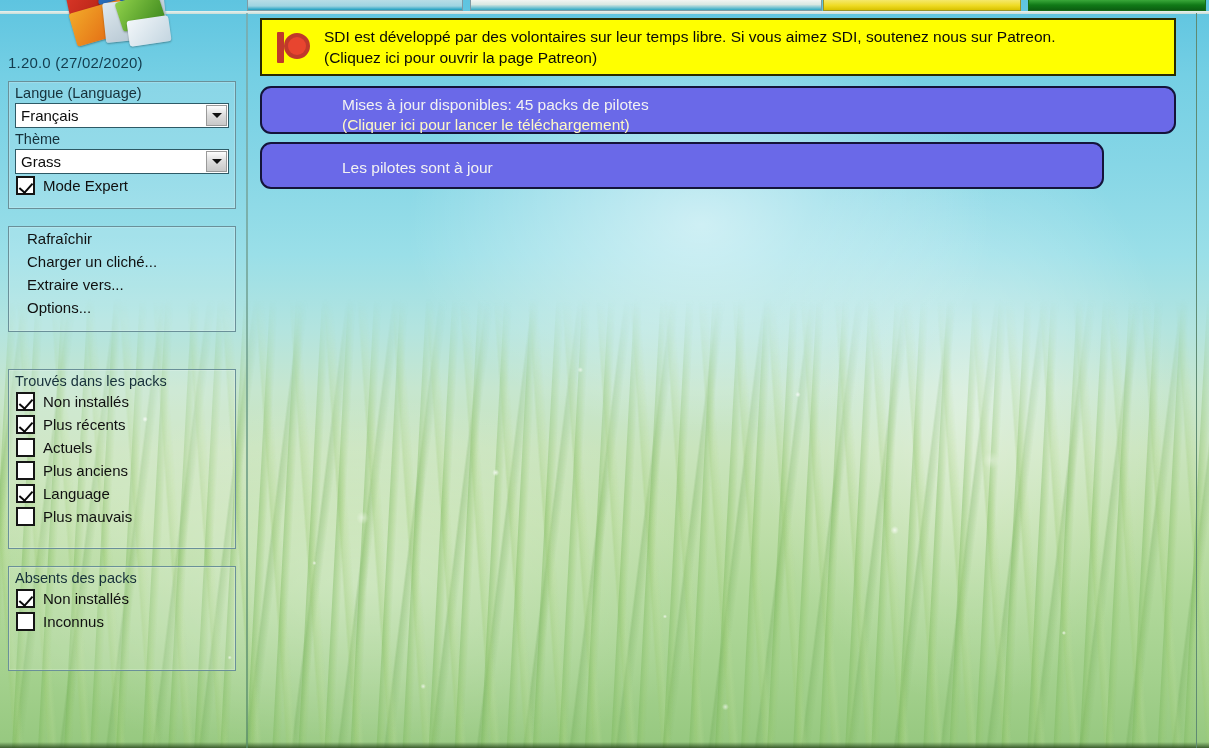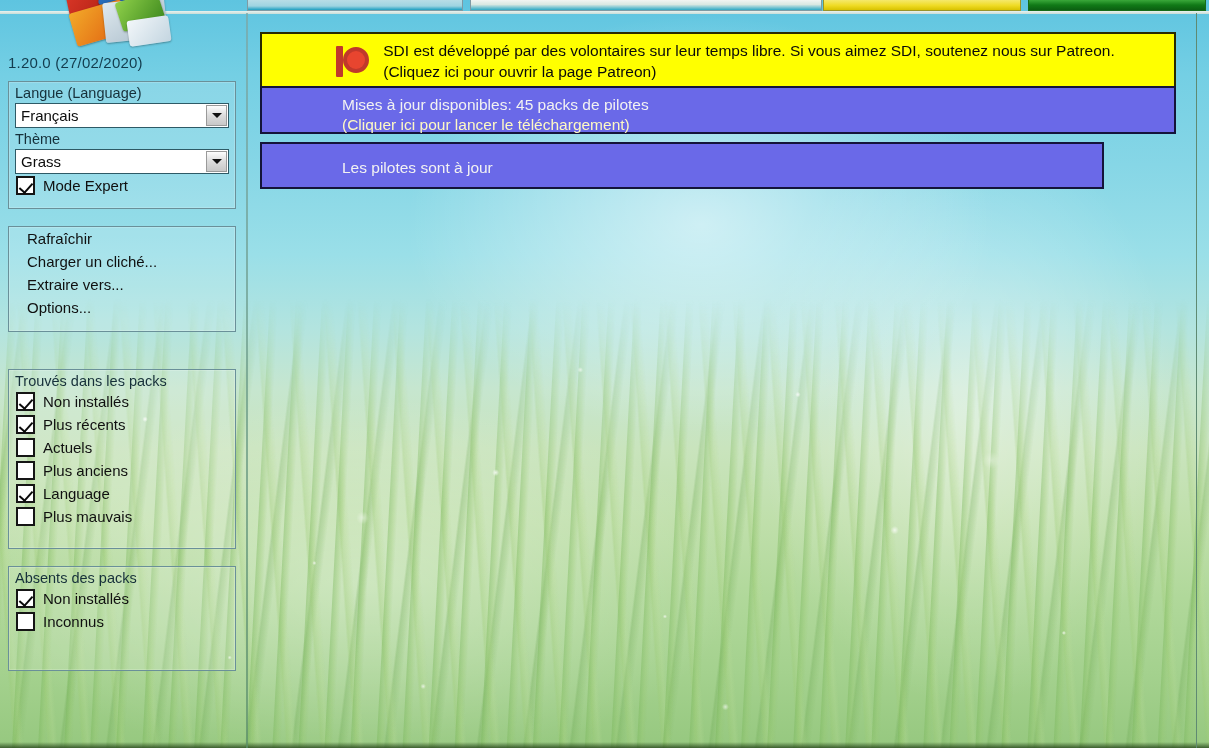--- a/index.html
+++ b/index.html
@@ -188,23 +188,23 @@
   .content-frame {
     position: absolute; left: 0; top: 0; width: 950px; height: 735px;
     border-right: 1px solid #5f8a72;
   }
 
   .banner {
     position: absolute; left: 13px;
     border: 2px solid #1a1a1a;
   }
   .banner-patreon {
-    top: 19px; width: 916px; height: 58px;
+    top: 5px; width: 916px; height: 58px;
     background: #ffff00; border-color: #2a2a00;
-    display: flex; align-items: center; justify-content: center;
+    display: flex; align-items: center;
   }
   .patreon-icon {
     width: 36px; height: 36px; margin-left: 13px; flex: 0 0 auto; position: relative;
   }
   .patreon-icon .bar {
     position: absolute; left: 2px; top: 3px; width: 7px; height: 31px;
     background: #c0392b; border-radius: 1px;
   }
   .patreon-icon .ring {
     position: absolute; left: 9px; top: 4px; width: 26px; height: 26px;
@@ -212,20 +212,21 @@
   }
   .patreon-icon .dot {
     position: absolute; left: 13px; top: 8px; width: 18px; height: 18px;
     border-radius: 50%; background: #e8452f;
   }
   .banner-patreon .txt { margin-left: 13px; font-size: 15.5px; color: #0a0a0a; line-height: 21px; }
 
   .banner-blue {
     background: #6a69e8; border-color: #14143a;
     color: #ffffff;
+    border-radius: 11px;
   }
   .banner-updates { top: 73px; width: 916px; height: 48px; }
   .banner-uptodate { top: 129px; width: 844px; height: 47px; }
   .banner-blue .line1 {
     position: absolute; left: 80px; top: 8px;
     font-size: 15.5px; color: #f2f2f2;
   }
   .banner-blue .line2 {
     position: absolute; left: 80px; top: 28px;
     font-size: 15.5px; color: #fef9c3;

